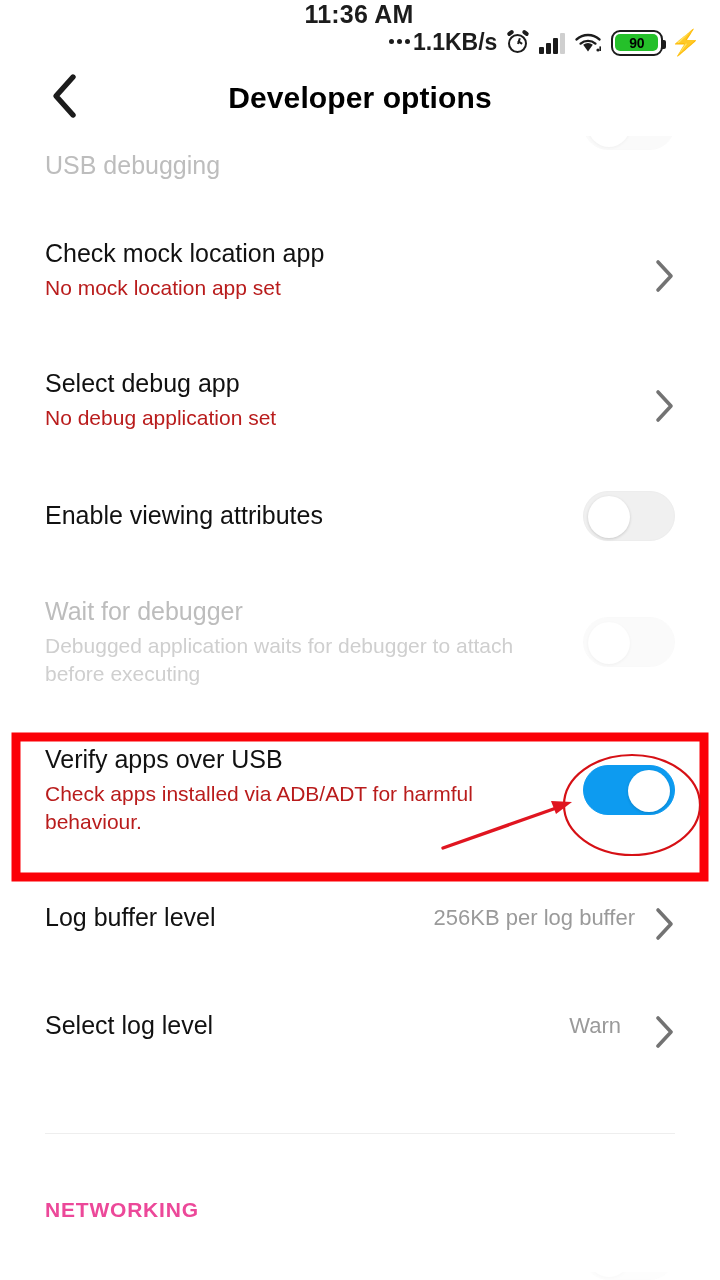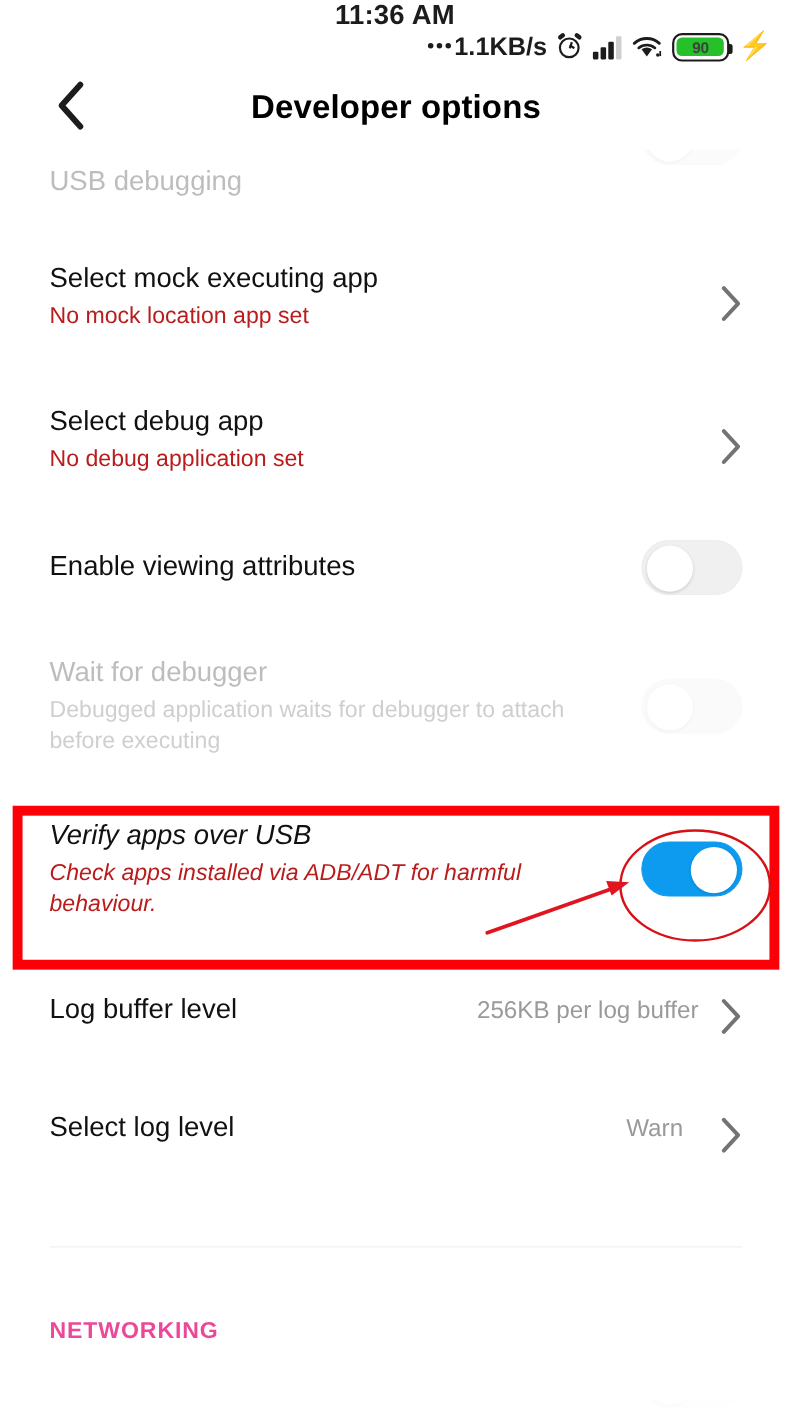--- a/index.html
+++ b/index.html
@@ -62,21 +62,21 @@
     width:52px; height:26px; border:2.6px solid #1c1c1c; border-radius:9px;
     position:relative; display:flex; align-items:center; padding:2.5px;
   }
   .battery::after {
     content:""; position:absolute; right:-5.5px; top:8px;
     width:4px; height:9px; background:#1c1c1c; border-radius:0 2px 2px 0;
   }
   .battery .fill {
     width:100%; height:100%; background:#25c02a; border-radius:5px;
     display:flex; align-items:center; justify-content:center;
-    font-size:14px; font-weight:700; color:#404040; letter-spacing:-.3px;
+    font-size:14px; font-weight:700; color:#000000; letter-spacing:-.3px;
   }
   .bolt { font-size:25px; color:#1c1c1c; line-height:1; margin-left:-1px; }
 
   
   #app-header {
     position:absolute; top:56px; left:0; width:720px; height:84px;
     display:flex; align-items:center;
   }
   #back-button {
     position:absolute; left:33px; top:50%; transform:translateY(-50%);
@@ -208,21 +208,21 @@
       </div>
       <div class="clip-top" style="top:-4px;">
         <div class="toggle faded">
           <span class="knob"></span>
         </div>
       </div>
     </div>
 
     <div class="row" style="height:132px;">
       <div class="row-text">
-        <div class="row-title">Select mock executing app</div>
+        <div class="row-title">Check mock location app</div>
         <div class="row-sub">No mock location app set</div>
       </div>
       <span class="chevron">
         <svg width="22" height="34" viewBox="0 0 22 34">
           <polyline points="5,3 18,17 5,31" fill="none" stroke="#737373" stroke-width="3.6" stroke-linecap="round" stroke-linejoin="round"></polyline>
         </svg>
       </span>
     </div>
 
     <div class="row" style="height:128px;">
@@ -249,21 +249,21 @@
     <div class="row dim" style="height:148px;">
       <div class="row-text" style="padding-right:60px;">
         <div class="row-title">Wait for debugger</div>
         <div class="row-sub">Debugged application waits for debugger to attach before executing</div>
       </div>
       <div class="toggle faded">
         <span class="knob"></span>
       </div>
     </div>
 
-    <div class="row" style="height:148px;font-style:italic;">
+    <div class="row" style="height:148px;">
       <div class="row-text" style="padding-right:100px;">
         <div class="row-title">Verify apps over USB</div>
         <div class="row-sub">Check apps installed via ADB/ADT for harmful behaviour.</div>
       </div>
       <div class="toggle on">
         <span class="knob"></span>
       </div>
     </div>
 
     <div class="row" style="height:108px;">

